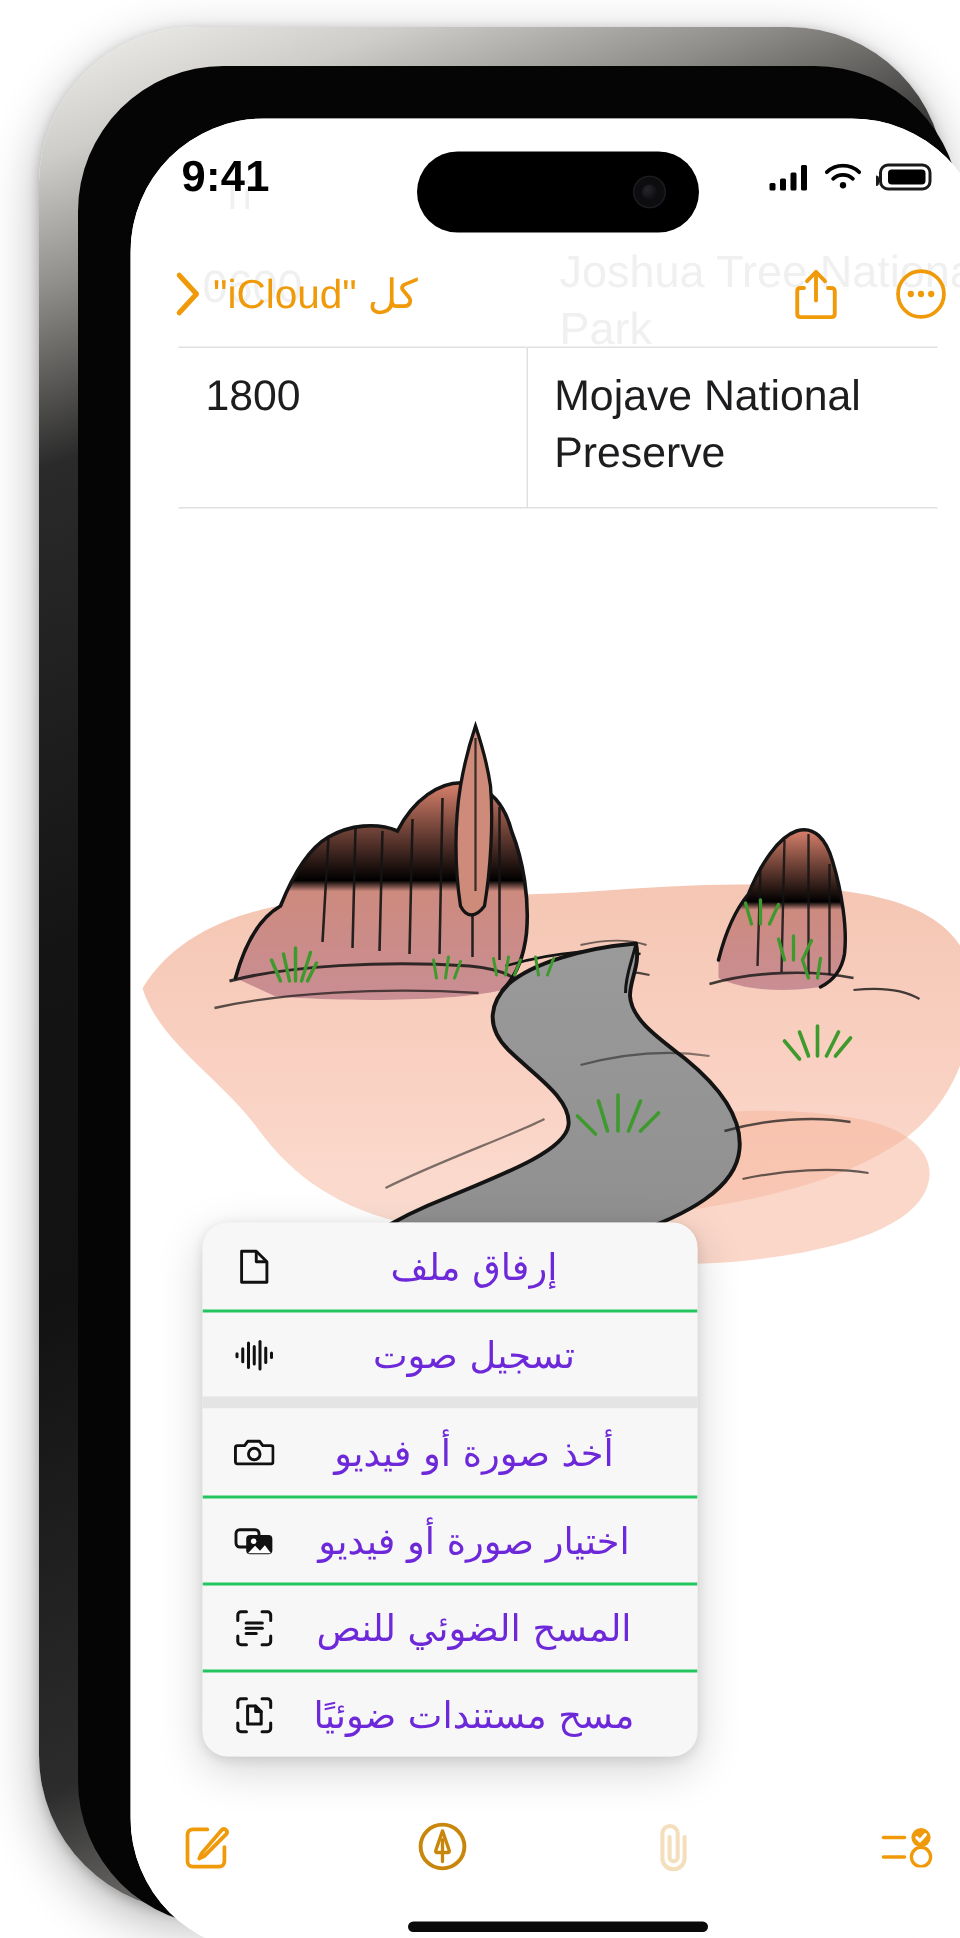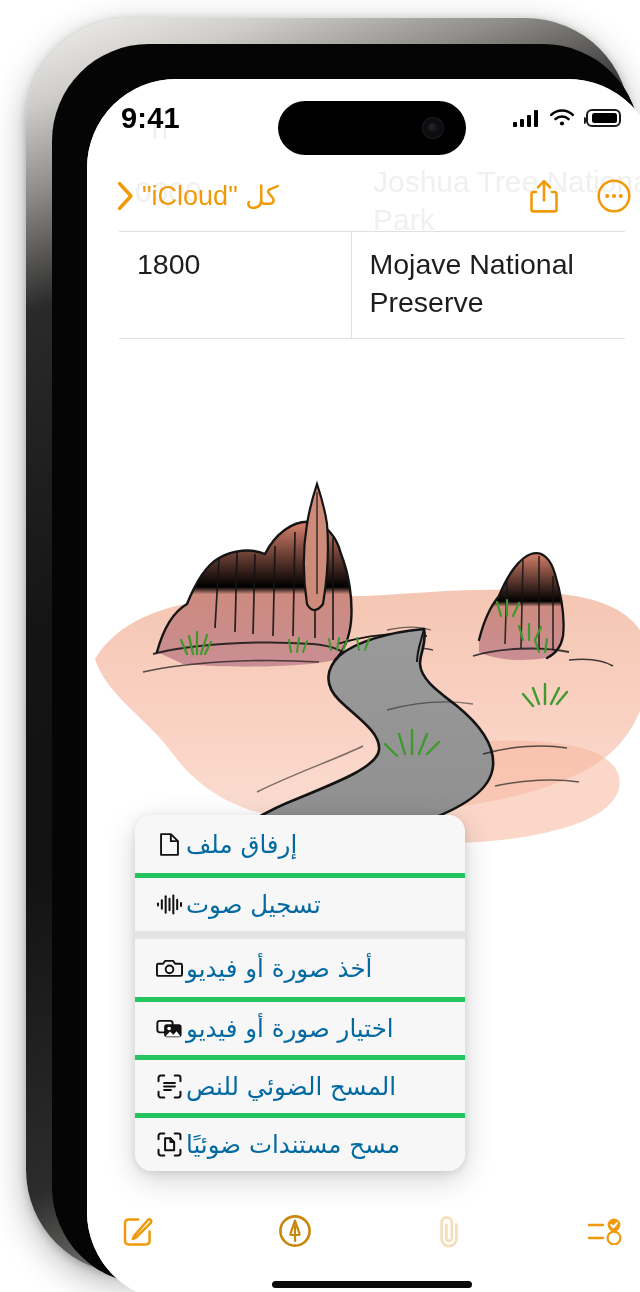--- a/index.html
+++ b/index.html
@@ -138,24 +138,24 @@
     overflow:hidden;
     box-shadow:0 9px 30px rgba(0,0,0,.17), 0 2px 8px rgba(0,0,0,.10);
     z-index:50;
     direction:rtl;
   }
   .menu-item {
     height:58px; display:flex; align-items:center;
     padding:0 19px 0 17px; cursor:pointer;
     background:#F7F7F7;
   }
-  .menu-item + .menu-item { border-top:5px solid #22c55e; }
+  .menu-item + .menu-item { border-top:2px solid #22c55e; }
   .menu-group-gap { height:8px; background:#e4e4e4; }
   .menu-label {
-    flex:1; text-align:left; color:#0369a1;
+    flex:1; text-align:center; color:#6d28d9;
     font-size:24.5px; white-space:nowrap;
     font-family:"DejaVu Sans", sans-serif;
   }
   .menu-icon { width:34px; display:flex; align-items:center; justify-content:center; }
 
   
   .bottom-toolbar {
     position:absolute; left:0; bottom:32px; width:570px; height:76px;
     display:flex; align-items:center; direction:rtl;
     padding:0 34px;

